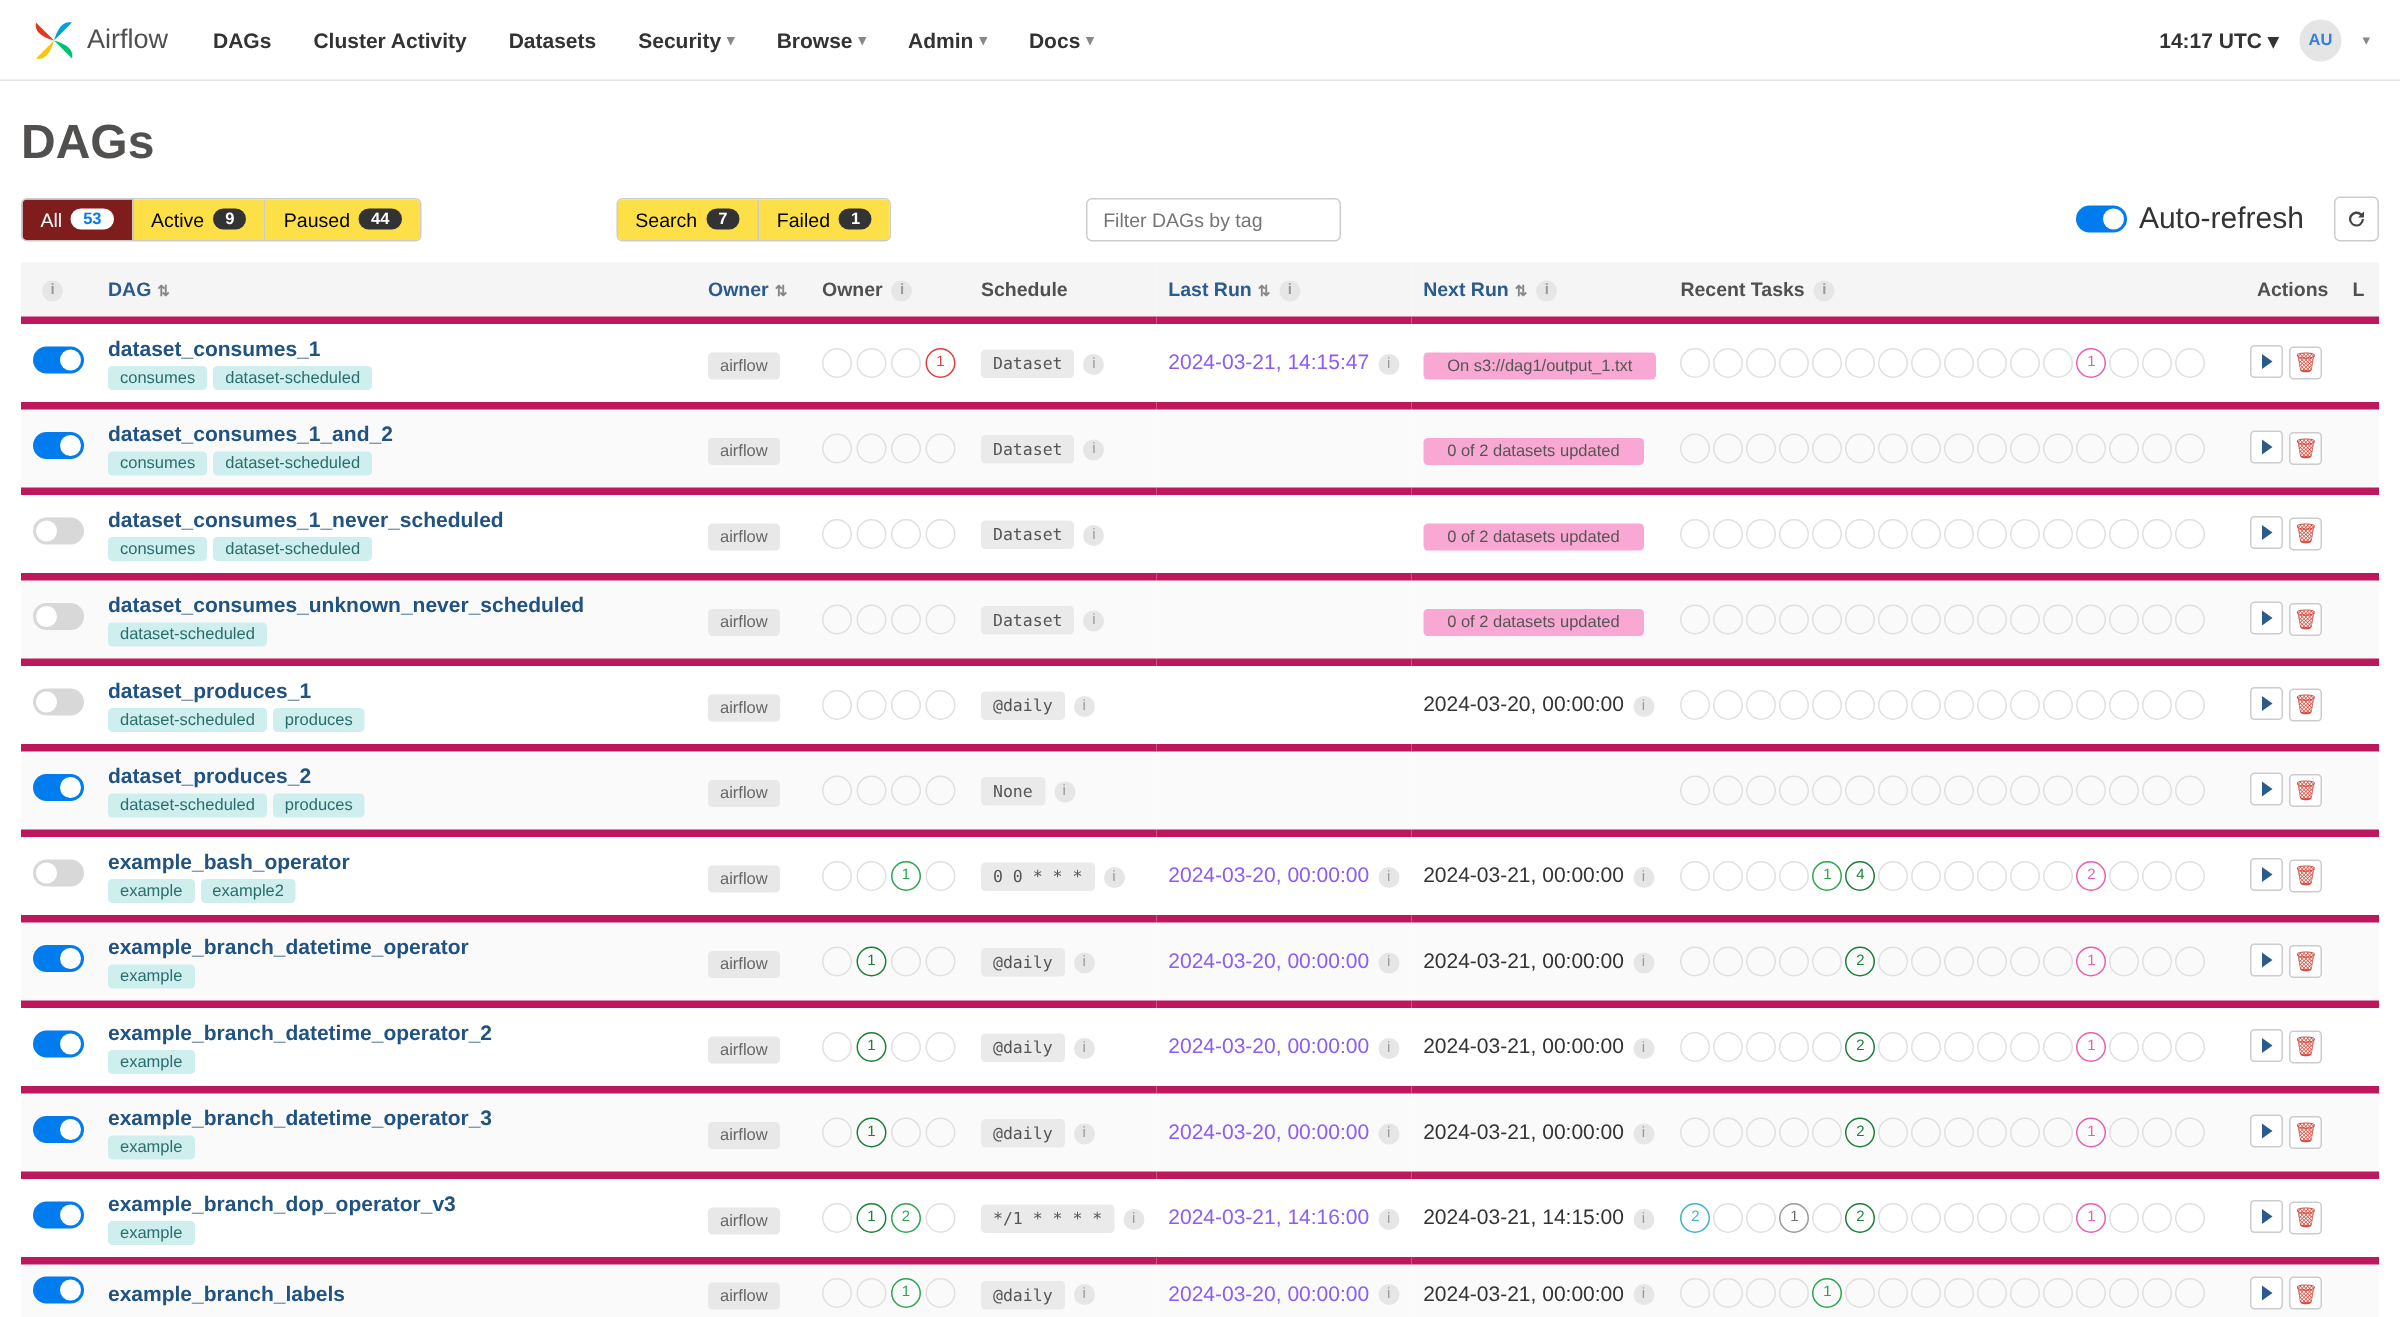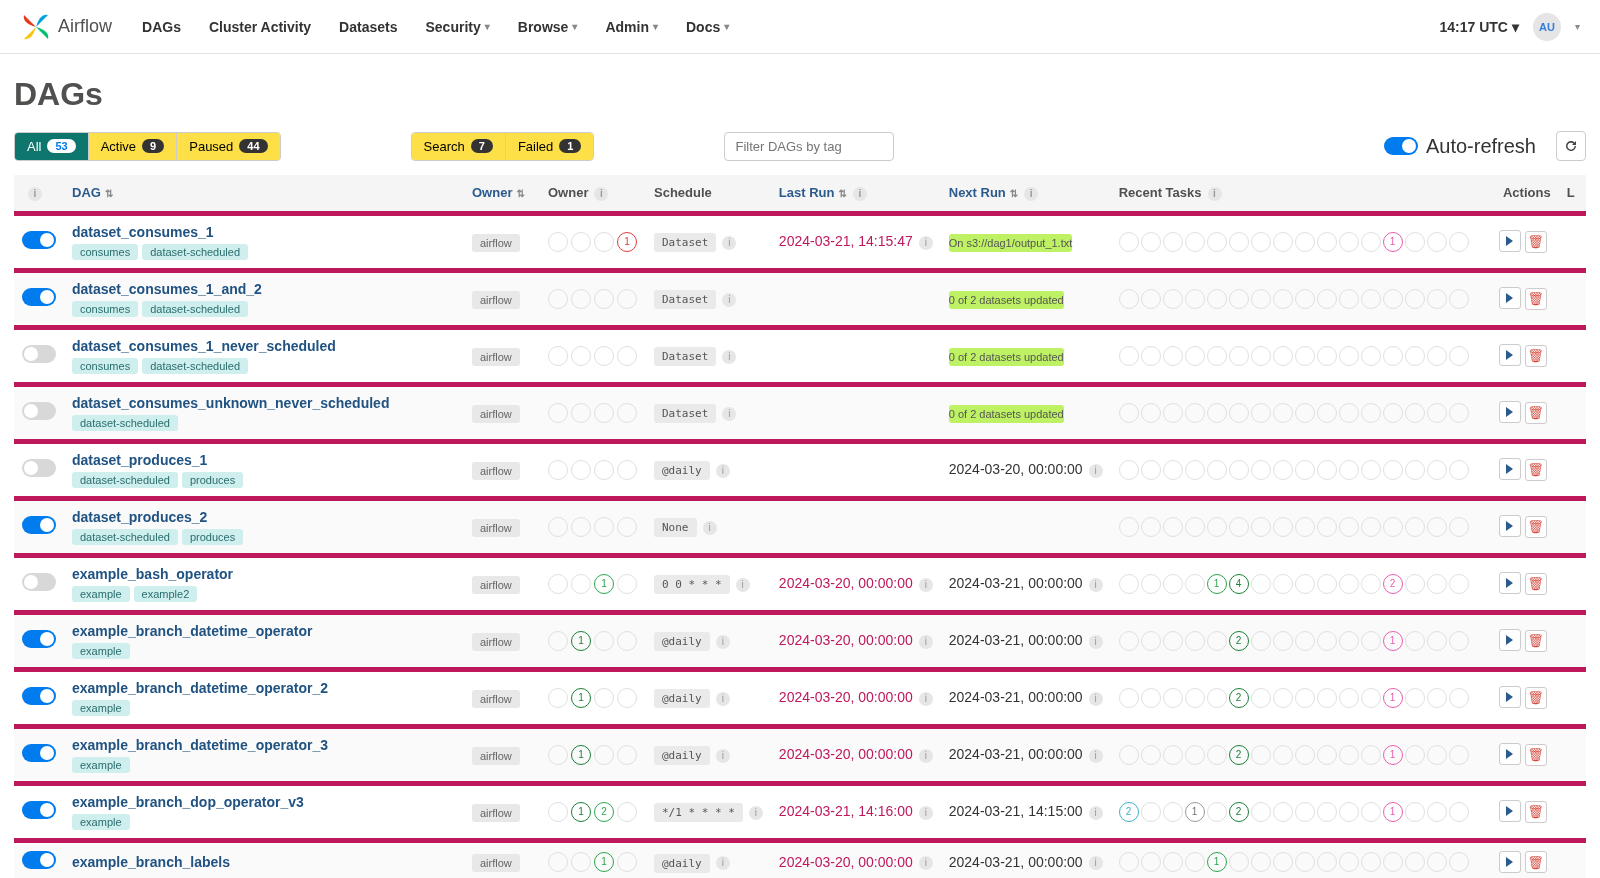--- a/index.html
+++ b/index.html
@@ -13,21 +13,21 @@
 .nav-item .caret { font-size: 10px; color: #888; }
 .navbar-right { display: flex; align-items: center; gap: 14px; }
 .clock { font-weight: 600; color: #333; display:flex; align-items:center; gap:4px;}
 .avatar { width: 28px; height: 28px; border-radius: 50%; background: #e5e5e5; color: #357edd; display: flex; align-items: center; justify-content: center; font-size: 11px; font-weight: 600; }
 .page { padding: 12px 14px; }
 h1.page-title { font-size: 32px; font-weight: 700; color: #51504f; margin: 10px 0 18px 0; }
 .filter-row { display: flex; align-items: center; gap: 10px; margin-bottom: 14px; flex-wrap: nowrap; }
 .btn-group { display: flex; border: 1px solid #ccc; border-radius: 4px; overflow: hidden; }
 .filter-btn { padding: 6px 12px; background: #fde047; border: none; cursor: pointer; border-right: 1px solid #ccc; display: flex; align-items: center; gap: 6px; font-size: 13px; }
 .filter-btn:last-child { border-right: none; }
-.filter-btn.active { background: #0f766e; color: #fff; }
+.filter-btn.active { background: #7f1d1d; color: #fff; }
 .badge { background: #333; color: #fff; border-radius: 999px; padding: 1px 8px; font-size: 11px; font-weight: 600; }
 .filter-btn.active .badge { background: #fff; color: #017cee; }
 .btn-group.status { margin-left: 120px; }
 .tag-filter, .dag-search { margin-left: 120px; }
 .input-box { border: 1px solid #ccc; border-radius: 4px; padding: 6px 10px; font-size: 13px; width: 170px; }
 .dag-search .input-box { width: 270px; }
 .flex-spacer { flex: 1; }
 .auto-refresh { display: flex; align-items: center; gap: 8px; font-size: 20px; }
 .toggle { width: 34px; height: 18px; border-radius: 999px; background: #017cee; position: relative; cursor: pointer; }
 .toggle::after { content: ""; position: absolute; width: 14px; height: 14px; background: #fff; border-radius: 50%; top: 2px; right: 2px; }
@@ -50,22 +50,22 @@
 .runs { display:flex; gap:3px; }
 .circ { width: 20px; height: 20px; border-radius: 50%; border: 1.5px solid #e0e0e0; display:flex; align-items:center; justify-content:center; font-size:10px; }
 .circ.red { border-color:#e03b3b; color:#e03b3b; }
 .circ.green { border-color:#2da44e; color:#2da44e; }
 .circ.dgreen { border-color:#1a7f37; color:#1a7f37; }
 .circ.pink { border-color:#e85faf; color:#e85faf; }
 .circ.teal { border-color:#3eb1c8; color:#3eb1c8; }
 .circ.gray { border-color:#9a9a9a; color:#707070; }
 .sched-chip { background: #eaeaea; border-radius: 3px; padding: 3px 8px; font-size: 11px; color:#555; font-family: Menlo, monospace; }
 .info-dot { display:inline-block; width:14px; height:14px; border-radius:50%; background:#e6e6e6; color:#999; font-size:10px; text-align:center; line-height:14px; margin-left:6px; vertical-align:middle;}
-.link-ts { color:#be185d; cursor:pointer; }
-.next-chip { background:#bef264; border-radius:3px; padding:3px 0; font-size:11px; color:#555;margin-top:40px; }
+.link-ts { color:#8b5cf6; cursor:pointer; }
+.next-chip { background:#f9a8d4; border-radius:3px; padding:3px 16px; font-size:11px; color:#555;margin-top:40px; }
 .tasks { display:flex; gap:2px; }
 .tasks .circ { width:20px; height:20px; }
 .action-btn { width: 22px; height: 22px; border:1px solid #ccc; border-radius:3px; background:#fff; display:inline-flex; align-items:center; justify-content:center; cursor:pointer; margin-right:4px;}
 .play-triangle { width:0; height:0; border-left:7px solid #2b5a8c; border-top:5px solid transparent; border-bottom:5px solid transparent; }
 .trash { color:#d54a3f; font-size:13px; }
 .sort-arrows { font-size:10px; color:#888; margin-left:4px; }
 .col-toggle{width:40px;} .col-dag{width:400px;} .col-owner{width:76px;} .col-runs{width:106px;} .col-sched{width:86px;} .col-last{width:160px;} .col-next{width:160px;} .col-tasks{width:380px;} .col-actions{width:66px;}
 </style>
 </head>
 <body>

